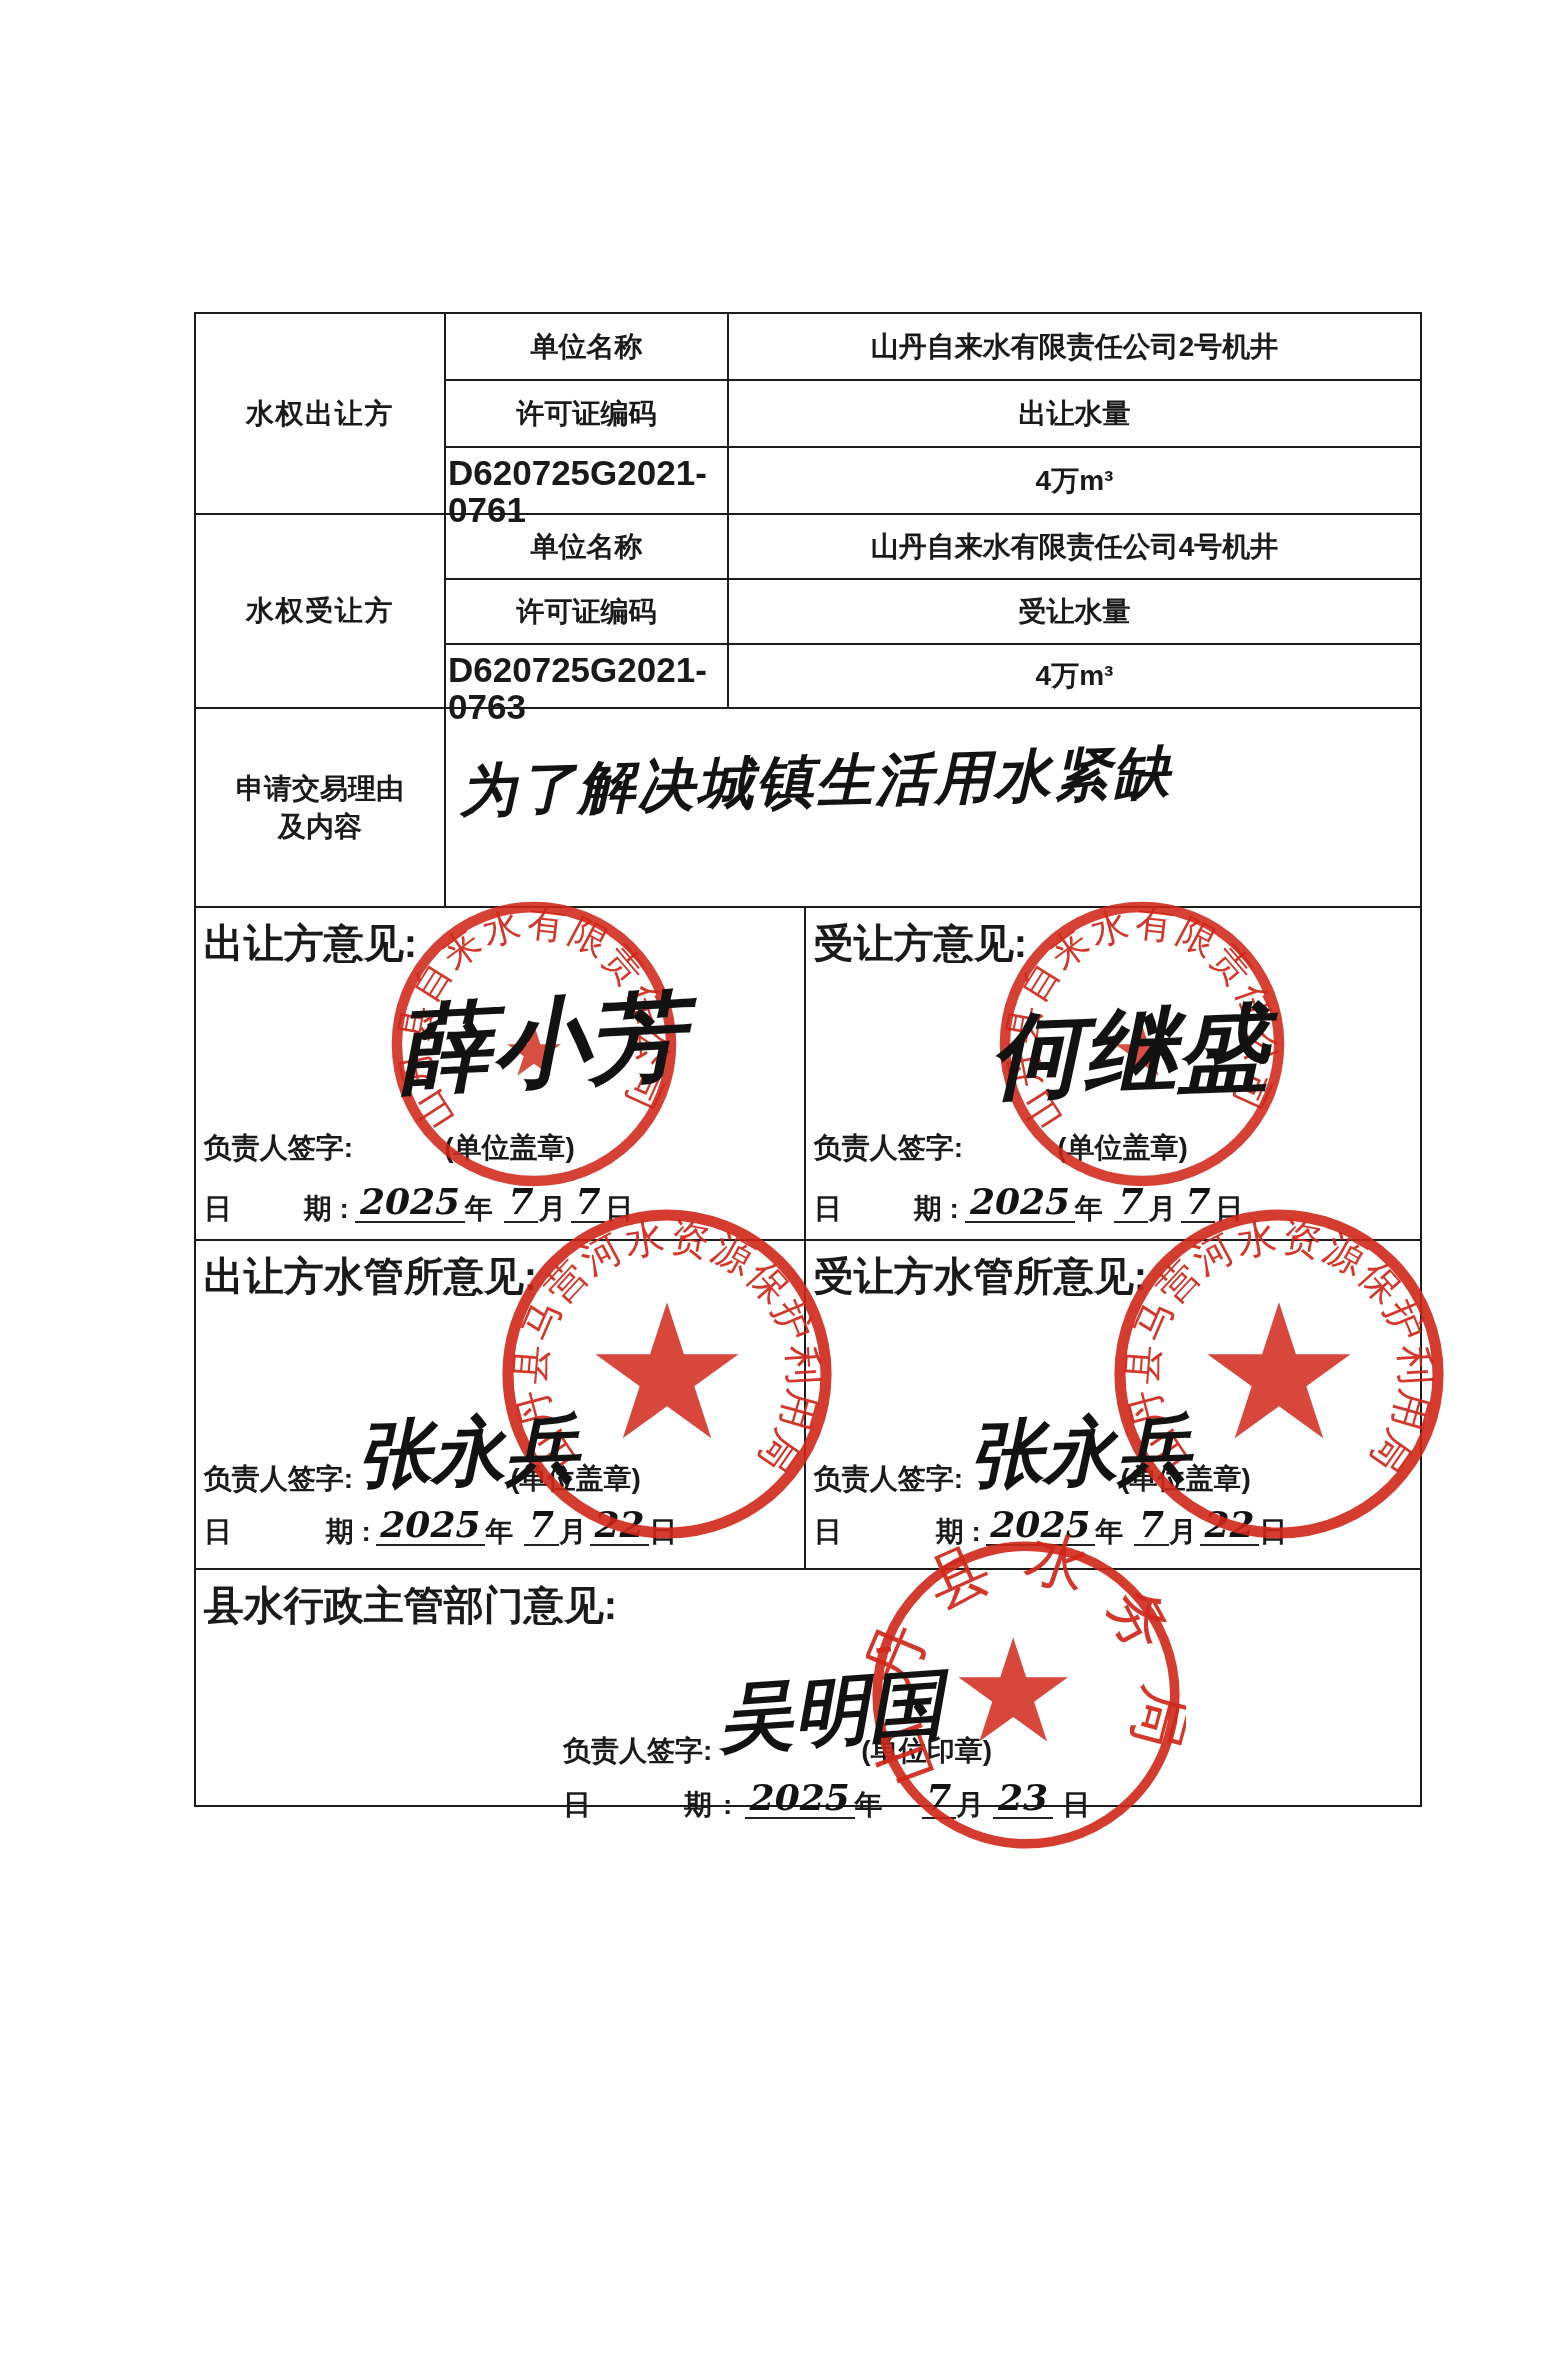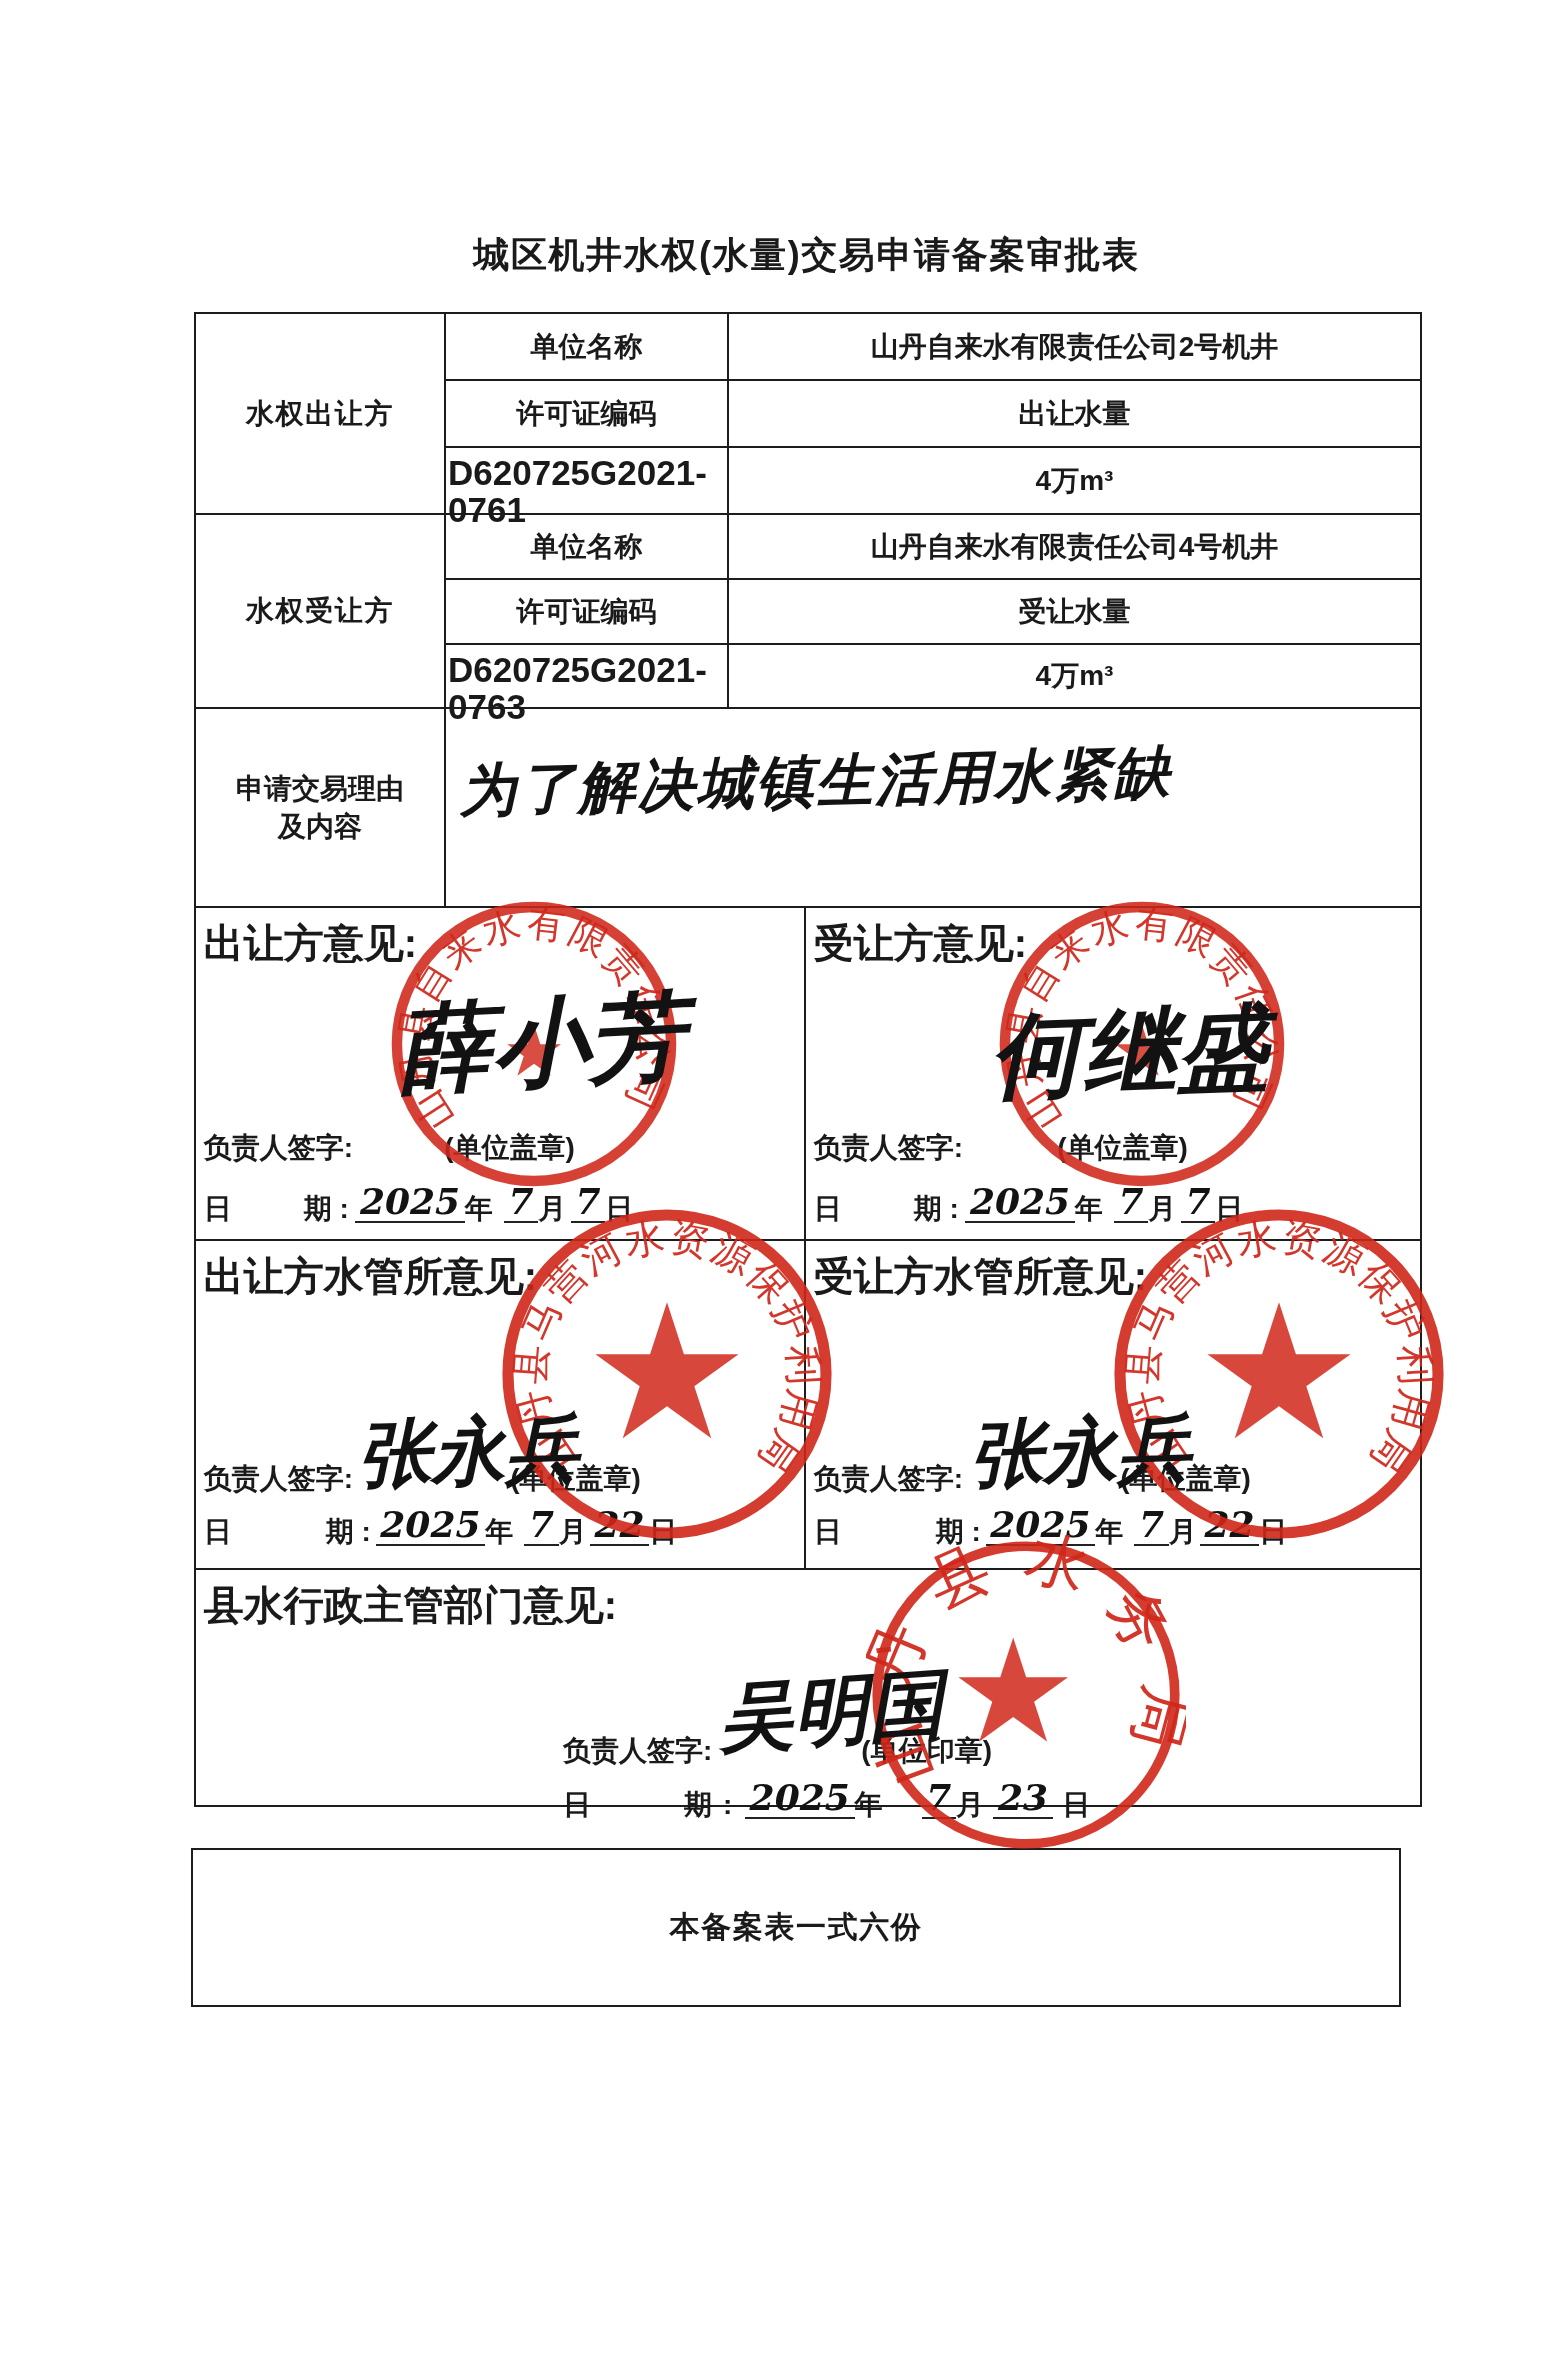--- a/index.html
+++ b/index.html
@@ -40,21 +40,20 @@
   .footer-box{position:absolute;left:191px;top:1848px;width:1206px;height:155px;
               border:2.4px solid #1c1c1c;z-index:1;}
   .footer-note{width:100%;height:100%;display:flex;align-items:center;justify-content:center;
                font-size:30px;font-weight:700;letter-spacing:1.6px;}
 </style>
 </head>
 <body>
 
 <div class="page">
 
-  <div class="title">城区机井水权(水量)交易申请备案审批表</div>
 
   <table class="main">
     <colgroup>
         <col style="width:250px">
         <col style="width:283px">
         <col style="width:693px">
       </colgroup>
     <tbody>
         <tr style="height:67px">
       <td rowspan="3" class="role">水权出让方</td>
@@ -253,18 +252,15 @@
     </text>
     <polygon fill="#d0271a" opacity="0.85" points="0,-1 0.225,-0.309 0.951,-0.309 0.363,0.118 0.588,0.809 0,0.382 -0.588,0.809 -0.363,0.118 -0.951,-0.309 -0.225,-0.309" transform="translate(92,100) scale(36)"></polygon>
   </svg>
 
   <div class="sig" style="left:396px;top:980px;font-size:96px;transform:rotate(-3deg)">薛小芳</div>
   <div class="sig" style="left:990px;top:990px;font-size:93px;transform:rotate(-2deg)">何继盛</div>
   <div class="sig" style="left:357px;top:1403px;font-size:74px;transform:rotate(-2deg)">张永兵</div>
   <div class="sig" style="left:969px;top:1403px;font-size:74px;transform:rotate(-2deg)">张永兵</div>
   <div class="sig" style="left:718px;top:1662px;font-size:75px;transform:rotate(-4deg)">吴明国</div>
 
-  <div class="footer-box">
-    <div class="footer-note">本备案表一式六份</div>
-  </div>
 
 </div>
 
 
 </body></html>

